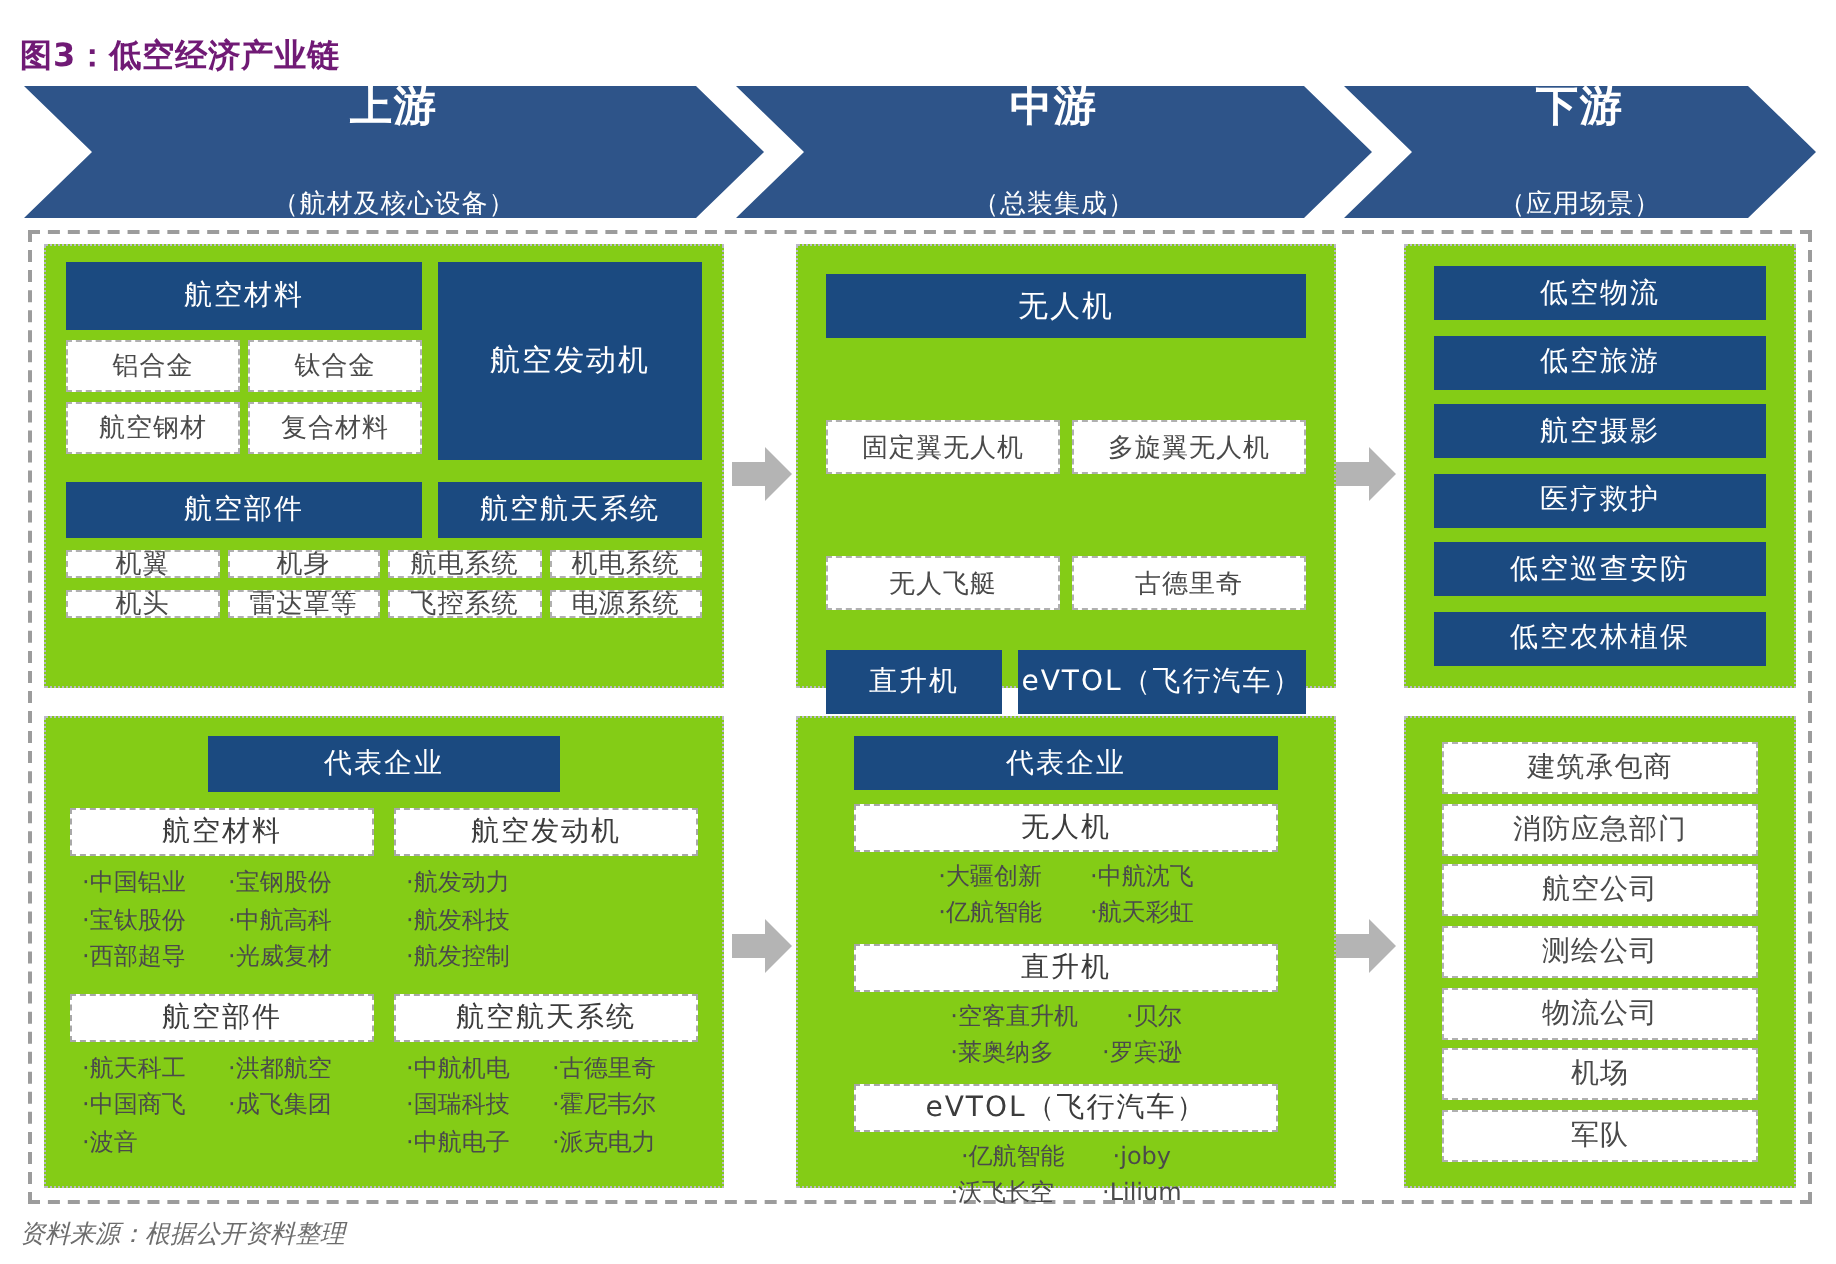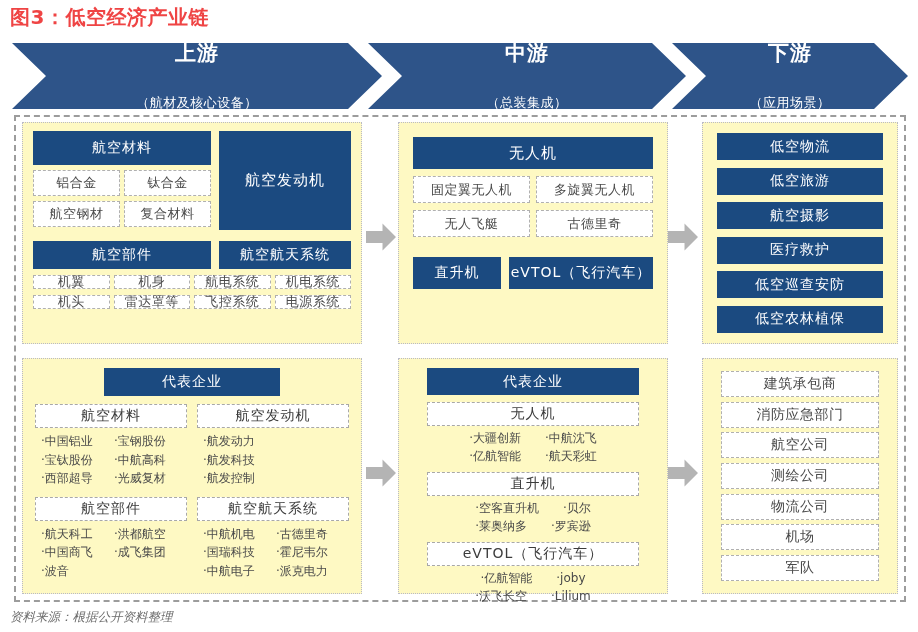--- a/index.html
+++ b/index.html
@@ -13,24 +13,24 @@
     font-family: "DejaVu Sans", "Liberation Sans", sans-serif;
     color: #333;
     position: relative;
     overflow: hidden;
   }
 
   
   .fig-title {
     position: absolute;
     left: 10px;
-    top: 4px;
-    font-size: 20px;
+    top: 18px;
+    font-size: 16px;
     font-weight: bold;
-    color: #ef4444;
+    color: #701a75;
     letter-spacing: 0.5px;
   }
 
   
   .chev-band {
     position: absolute;
     left: 12px;
     top: 43px;
     width: 896px;
     height: 66px;
@@ -73,21 +73,21 @@
     height: 487px;
     border: 2px dashed #9c9c9c;
     box-sizing: border-box;
   }
 
   
   .panel {
     position: absolute;
     border: 1px dotted #b9b9c6;
     box-sizing: border-box;
-    background: #fef9c3;
+    background: #84cc16;
   }
 
   
   .col-up   { left: 22px;  width: 340px; }
   .col-mid  { left: 398px; width: 270px; }
   .col-down { left: 702px; width: 196px; }
 
   
   .row-top    { top: 122px; height: 222px; }
   .row-bottom { top: 358px; height: 236px; }
@@ -170,21 +170,21 @@
   .ub-sec-head { height: 24px; margin-bottom: 4px; }
   .ub-list { font-size: 12px; color: #4a4a4a; line-height: 1.55; padding-left: 6px; }
   .ub-list-row { display: flex; }
   .ub-list-row span { width: 50%; white-space: nowrap; }
   .ub-block2 { margin-top: 9px; }
 
   
   .mt-inner { position: absolute; left:0; top:0; right:0; bottom:0; padding: 14px 14px; }
   .mt-uav-head { height: 32px; font-size: 15px; }
   .mt-row { display: flex; gap: 6px; margin-top: 7px; }
-  .mt-row .dot-cell { flex: 1; height: 27px; }
+  .mt-row .dot-cell { flex: 1; height: 27px; margin-top: 34px; }
   .mt-bottom-row { display: flex; gap: 8px; margin-top: 20px; }
   .mt-heli { width: 88px; height: 32px; font-size: 14px; }
   .mt-evtol { flex: 1; height: 32px; font-size: 14px; }
 
   
   .mb-inner { position: absolute; left:0; top:0; right:0; bottom:0; padding: 9px 28px; }
   .mb-rep { height: 27px; margin-bottom: 7px; }
   .mb-sec-head { height: 24px; }
   .mb-list { font-size: 12px; color: #4a4a4a; line-height: 1.5; text-align: center; margin: 3px 0 7px 0; }
   .mb-list-row { display: flex; justify-content: center; gap: 24px; }

